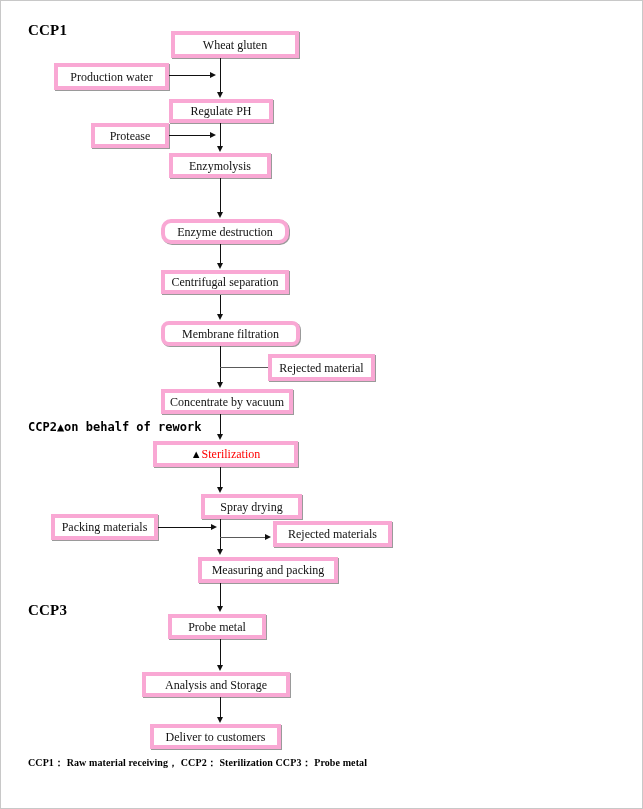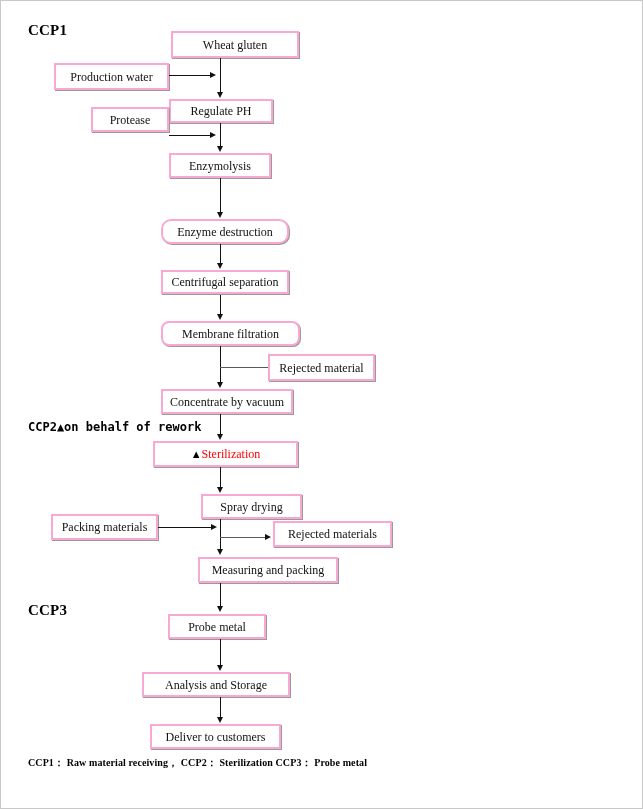--- a/index.html
+++ b/index.html
@@ -15,21 +15,21 @@
     border: 1px solid #c8c8c8;
     box-sizing: border-box;
     overflow: hidden;
     font-family: "Liberation Serif", "DejaVu Serif", serif;
   }
 
   
   .node {
     position: absolute;
     box-sizing: border-box;
-    border: 2px solid #f9a8d4;
+    border: 4px solid #f9a8d4;
     background: #ffffff;
     color: #111111;
     font-family: "Liberation Serif", "DejaVu Serif", serif;
     font-size: 12px;
     line-height: 1;
     display: flex;
     align-items: center;
     justify-content: center;
     text-align: center;
     box-shadow: 1px 1px 0 0 #9a9a9a;
@@ -119,21 +119,21 @@
   <div class="ccp-mono" style="left:27px; top:419px;">CCP2▲on behalf of rework</div>
 
   <div class="ccp-label" style="left:27px; top:601px;">CCP3</div>
 
   <div class="node" style="left:170px; top:30px; width:128px; height:27px;">Wheat gluten</div>
 
   <div class="node" style="left:53px; top:62px; width:115px; height:27px;">Production water</div>
 
   <div class="node" style="left:168px; top:98px; width:104px; height:24px;">Regulate PH</div>
 
-  <div class="node" style="left:90px; top:106px; width:78px; height:25px;">Protease</div>
+  <div class="node" style="left:90px; top:122px; width:78px; height:25px;">Protease</div>
 
   <div class="node" style="left:168px; top:152px; width:102px; height:25px;">Enzymolysis</div>
 
   <div class="node" style="left:160px; top:218px; width:128px; height:25px;border-radius:10px;">Enzyme destruction</div>
 
   <div class="node" style="left:160px; top:269px; width:128px; height:24px;">Centrifugal separation</div>
 
   <div class="node" style="left:160px; top:320px; width:139px; height:25px;border-radius:8px;">Membrane filtration</div>
 
   <div class="node" style="left:267px; top:353px; width:107px; height:27px;">Rejected material</div>

